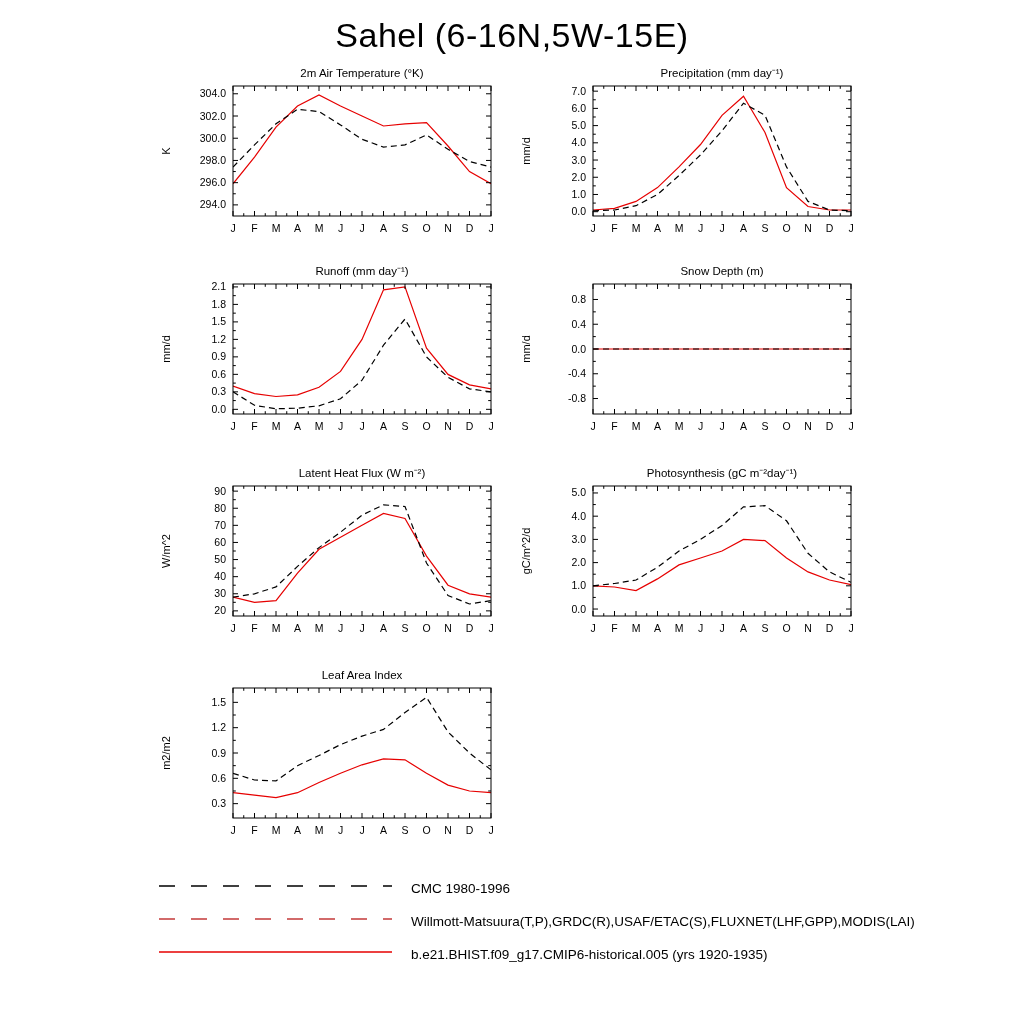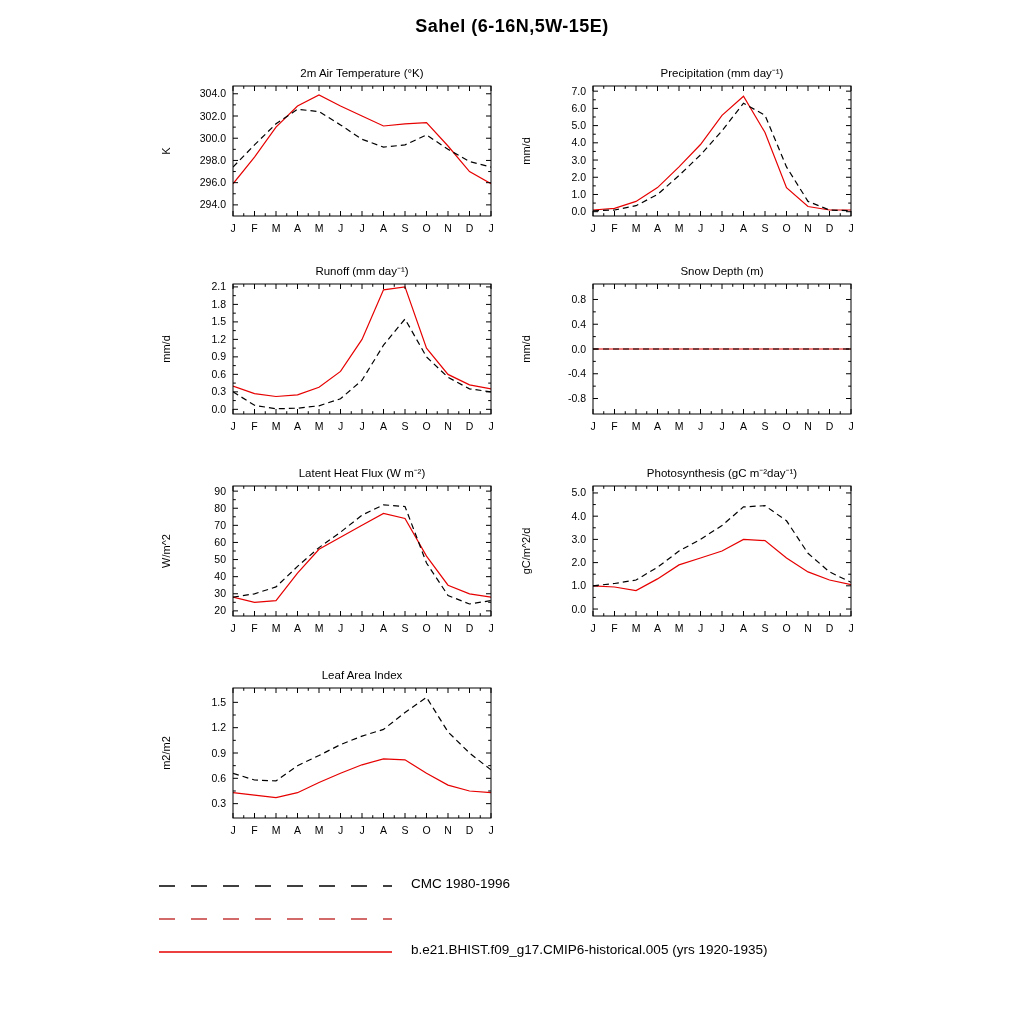--- a/index.html
+++ b/index.html
@@ -1,24 +1,24 @@
 <!DOCTYPE html>
 <html><head>
 <meta charset="utf-8">
 <style>
   *{box-sizing:border-box}
   html,body{margin:0;padding:0;background:#fff}
   body{font-family:"Liberation Sans",sans-serif;color:#000}
   .page{position:relative;width:1024px;height:1024px;background:#fff;overflow:hidden}
   .main-title{position:absolute;top:16px;left:0;width:100%;text-align:center;
-    font-size:18px;font-weight:700;margin:0;letter-spacing:0.5px}
+    font-size:34px;font-weight:400;margin:0;letter-spacing:0.5px}
   .chart{position:absolute;width:350px;height:186px}
   svg text{font-family:"Liberation Sans",sans-serif;fill:#000}
   .legend{position:absolute;left:158px;top:876px}
-  .legend-row{display:flex;align-items:flex-start;margin-bottom:13px}
+  .legend-row{display:flex;align-items:flex-end;margin-bottom:13px}
   .legend-label{font-size:13.5px;margin-left:18px;white-space:nowrap}
 </style>
 </head>
 <body>
 
 <div class="page">
   <h1 class="main-title">Sahel (6-16N,5W-15E)</h1>
 
   <div class="chart" style="left:155px;top:62px">
     <svg width="350" height="186">
@@ -822,20 +822,21 @@
     <div class="legend-row">
       <svg width="235" height="20">
           <line x1="1" y1="10" x2="234" y2="10" stroke="#000000" stroke-width="1.3" stroke-dasharray="16,16"></line>
         </svg>
       <span class="legend-label">CMC 1980-1996</span>
     </div>
     <div class="legend-row">
       <svg width="235" height="20">
           <line x1="1" y1="10" x2="234" y2="10" stroke="#c43a3a" stroke-width="1.3" stroke-dasharray="16,16"></line>
         </svg>
+      <span class="legend-label">Willmott-Matsuura(T,P),GRDC(R),USAF/ETAC(S),FLUXNET(LHF,GPP),MODIS(LAI)</span>
     </div>
     <div class="legend-row">
       <svg width="235" height="20">
           <line x1="1" y1="10" x2="234" y2="10" stroke="#e60000" stroke-width="1.3"></line>
         </svg>
       <span class="legend-label">b.e21.BHIST.f09_g17.CMIP6-historical.005 (yrs 1920-1935)</span>
     </div>
   </div>
 </div>
 

